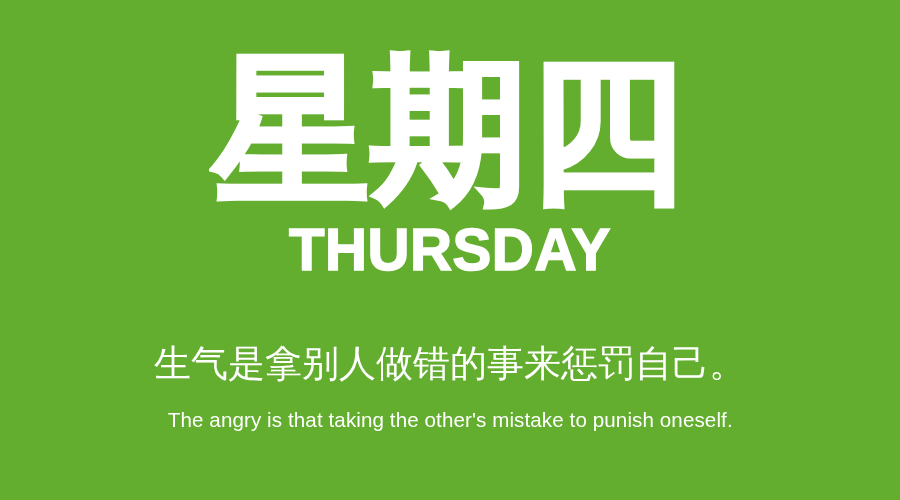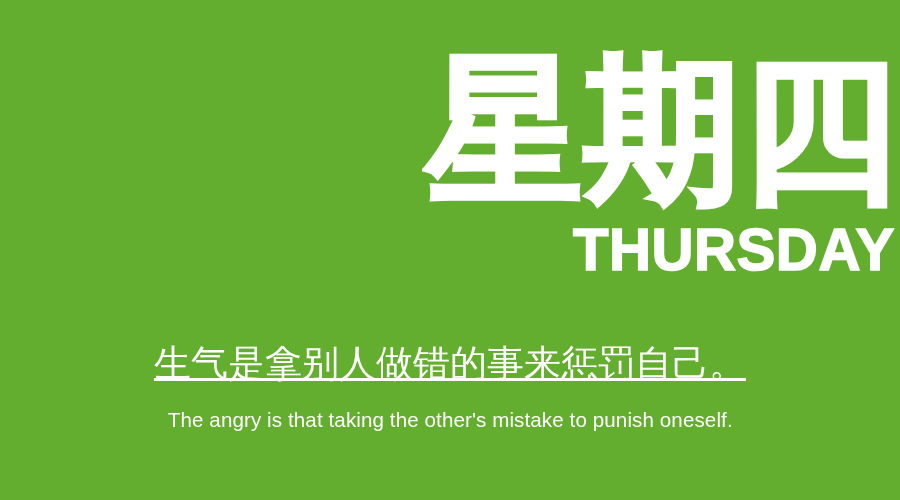--- a/index.html
+++ b/index.html
@@ -30,21 +30,21 @@
 
   
 
   .day-block {
     position: absolute;
     left: 0;
     right: 0;
     top: 50px;
     display: flex;
     flex-direction: column;
-    align-items: flex-end;
+    align-items: center;
   }
 
   .day-cn {
     font-family: "DejaVu Sans", "Liberation Sans", sans-serif;
     font-weight: 700;
     font-size: 156px;
     line-height: 1.0;
     color: #ffffff;
     letter-spacing: 2px;
     white-space: nowrap;
@@ -79,21 +79,20 @@
   }
 
   .quote-cn {
     font-family: "DejaVu Sans", "Liberation Sans", sans-serif;
     font-weight: 400;
     font-size: 37px;
     line-height: 1.1;
     color: #ffffff;
     letter-spacing: 0px;
     white-space: nowrap;
-    text-decoration: underline;
   }
 
   .quote-en {
     font-family: "Liberation Sans", sans-serif;
     font-weight: 400;
     font-size: 21px;
     line-height: 1.2;
     color: #ffffff;
     letter-spacing: 0.1px;
     white-space: nowrap;

